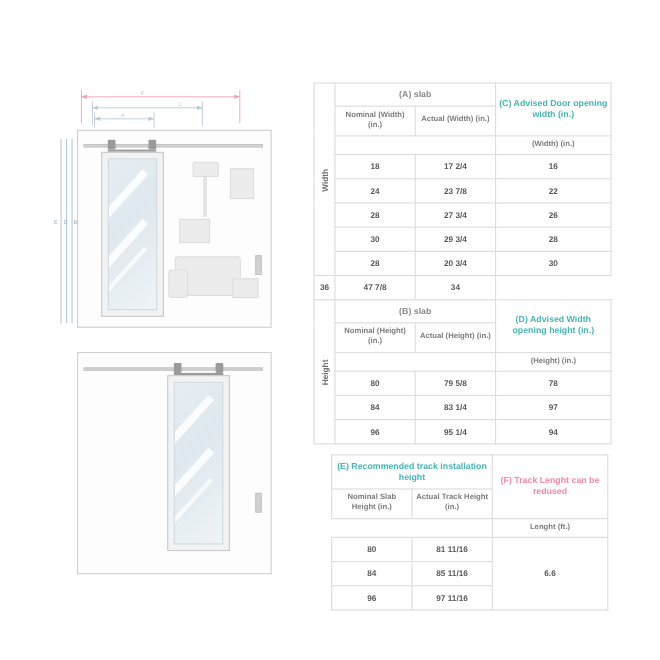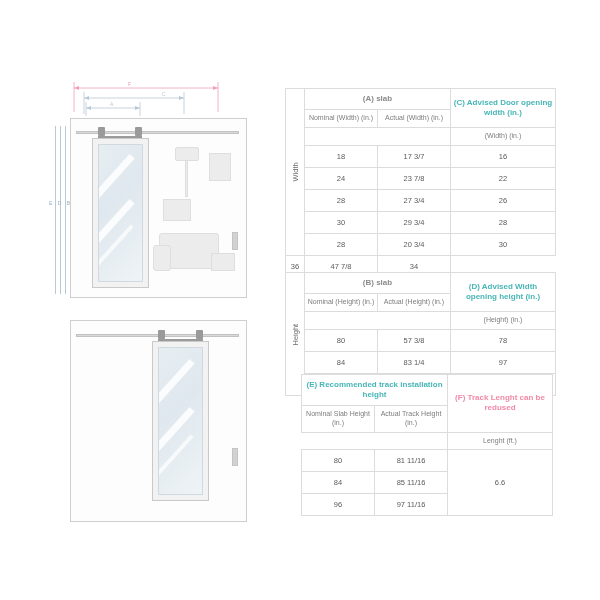--- a/index.html
+++ b/index.html
@@ -50,21 +50,21 @@
   .shade{left:24px;top:6px;width:22px;height:12px;border-radius:2px;}
   .pic{left:58px;top:12px;width:20px;height:26px;}
   .pic2{left:12px;top:58px;width:26px;height:20px;}
   .handle{position:absolute;width:4px;height:16px;background:#d2d2d2;border:1px solid #c4c4c4;}
   .h1{left:232px;top:232px;}
   .h2{left:232px;top:448px;}
 
   
   .tbl-wrap{position:absolute;}
   table{border-collapse:collapse;table-layout:fixed;background:#fff;}
-  td,th{border:1px solid #dcdcdc;font-weight:normal;text-align:center;vertical-align:middle;color:#595959;}
+  td,th{border:1px solid #dcdcdc;font-weight:bold;text-align:center;vertical-align:middle;color:#595959;}
   .hdr{color:#8b8b8b;font-size:8px;line-height:1.25;padding:5px 2px;}
   .hdr.teal{color:#49b6b6;}
   .hdr.pink{color:#f08aa8;}
   .sub{font-size:7px;line-height:1.25;color:#7d7d7d;padding:4px 2px;}
   .cell{font-size:7.5px;color:#5a5a5a;height:19px;}
   .side{writing-mode:vertical-rl;transform:rotate(180deg);font-size:7.5px;color:#6e6e6e;width:16px;}
   .tag{font-weight:bold;}
 </style>
 </head>
 <body>
@@ -136,39 +136,39 @@
     <div class="roller" style="left:196px;top:330px;"></div>
     <div class="hbar" style="left:158px;top:339px;width:45px;"></div>
     <div class="doorpanel d2">
       <div class="glass">
           <span class="streak"></span>
         </div>
     </div>
     <div class="handle h2"></div>
   </div>
 
-  <div class="tbl-wrap" style="left:285px;top:88px;">
+  <div class="tbl-wrap" style="left:285px;top:75px;">
     <table>
       <tbody>
           <tr>
         <td rowspan="8" class="side">Width</td>
         <td colspan="2" class="hdr tag">(A) slab</td>
         <td rowspan="2" class="hdr teal tag" style="width:100px">(C) Advised Door opening width (in.)</td>
       </tr>
       <tr>
         <td class="sub" style="width:68px">Nominal (Width) (in.)</td>
         <td class="sub" style="width:68px">Actual (Width) (in.)</td>
       </tr>
       <tr>
             <td colspan="2" style="border:none;height:0;padding:0"></td>
           <td class="sub">(Width) (in.)</td>
           </tr>
       <tr>
             <td class="cell">18</td>
-            <td class="cell">17 3/7</td>
+            <td class="cell">17 2/4</td>
             <td class="cell">16</td>
           </tr>
       <tr>
             <td class="cell">24</td>
             <td class="cell">23 7/8</td>
             <td class="cell">22</td>
           </tr>
       <tr>
             <td class="cell">28</td>
             <td class="cell">27 3/4</td>
@@ -204,38 +204,38 @@
       <tr>
         <td class="sub" style="width:68px">Nominal (Height) (in.)</td>
         <td class="sub" style="width:68px">Actual (Height) (in.)</td>
       </tr>
       <tr>
             <td colspan="2" style="border:none;height:0;padding:0"></td>
           <td class="sub">(Height) (in.)</td>
           </tr>
       <tr>
             <td class="cell">80</td>
-            <td class="cell">57 3/8</td>
+            <td class="cell">79 5/8</td>
             <td class="cell">78</td>
           </tr>
       <tr>
             <td class="cell">84</td>
             <td class="cell">83 1/4</td>
             <td class="cell">97</td>
           </tr>
       <tr>
             <td class="cell">96</td>
             <td class="cell">95 1/4</td>
             <td class="cell">94</td>
           </tr>
     </tbody>
       </table>
   </div>
 
-  <div class="tbl-wrap" style="left:301px;top:374px;">
+  <div class="tbl-wrap" style="left:301px;top:413px;">
     <table>
       <tbody>
           <tr>
         <td colspan="2" class="hdr teal tag" style="width:136px">(E) Recommended track installation height</td>
         <td rowspan="2" class="hdr pink tag" style="width:100px">(F) Track Lenght can be redused</td>
       </tr>
       <tr>
         <td class="sub" style="width:68px">Nominal Slab Height (in.)</td>
         <td class="sub" style="width:68px">Actual Track Height (in.)</td>
       </tr>

